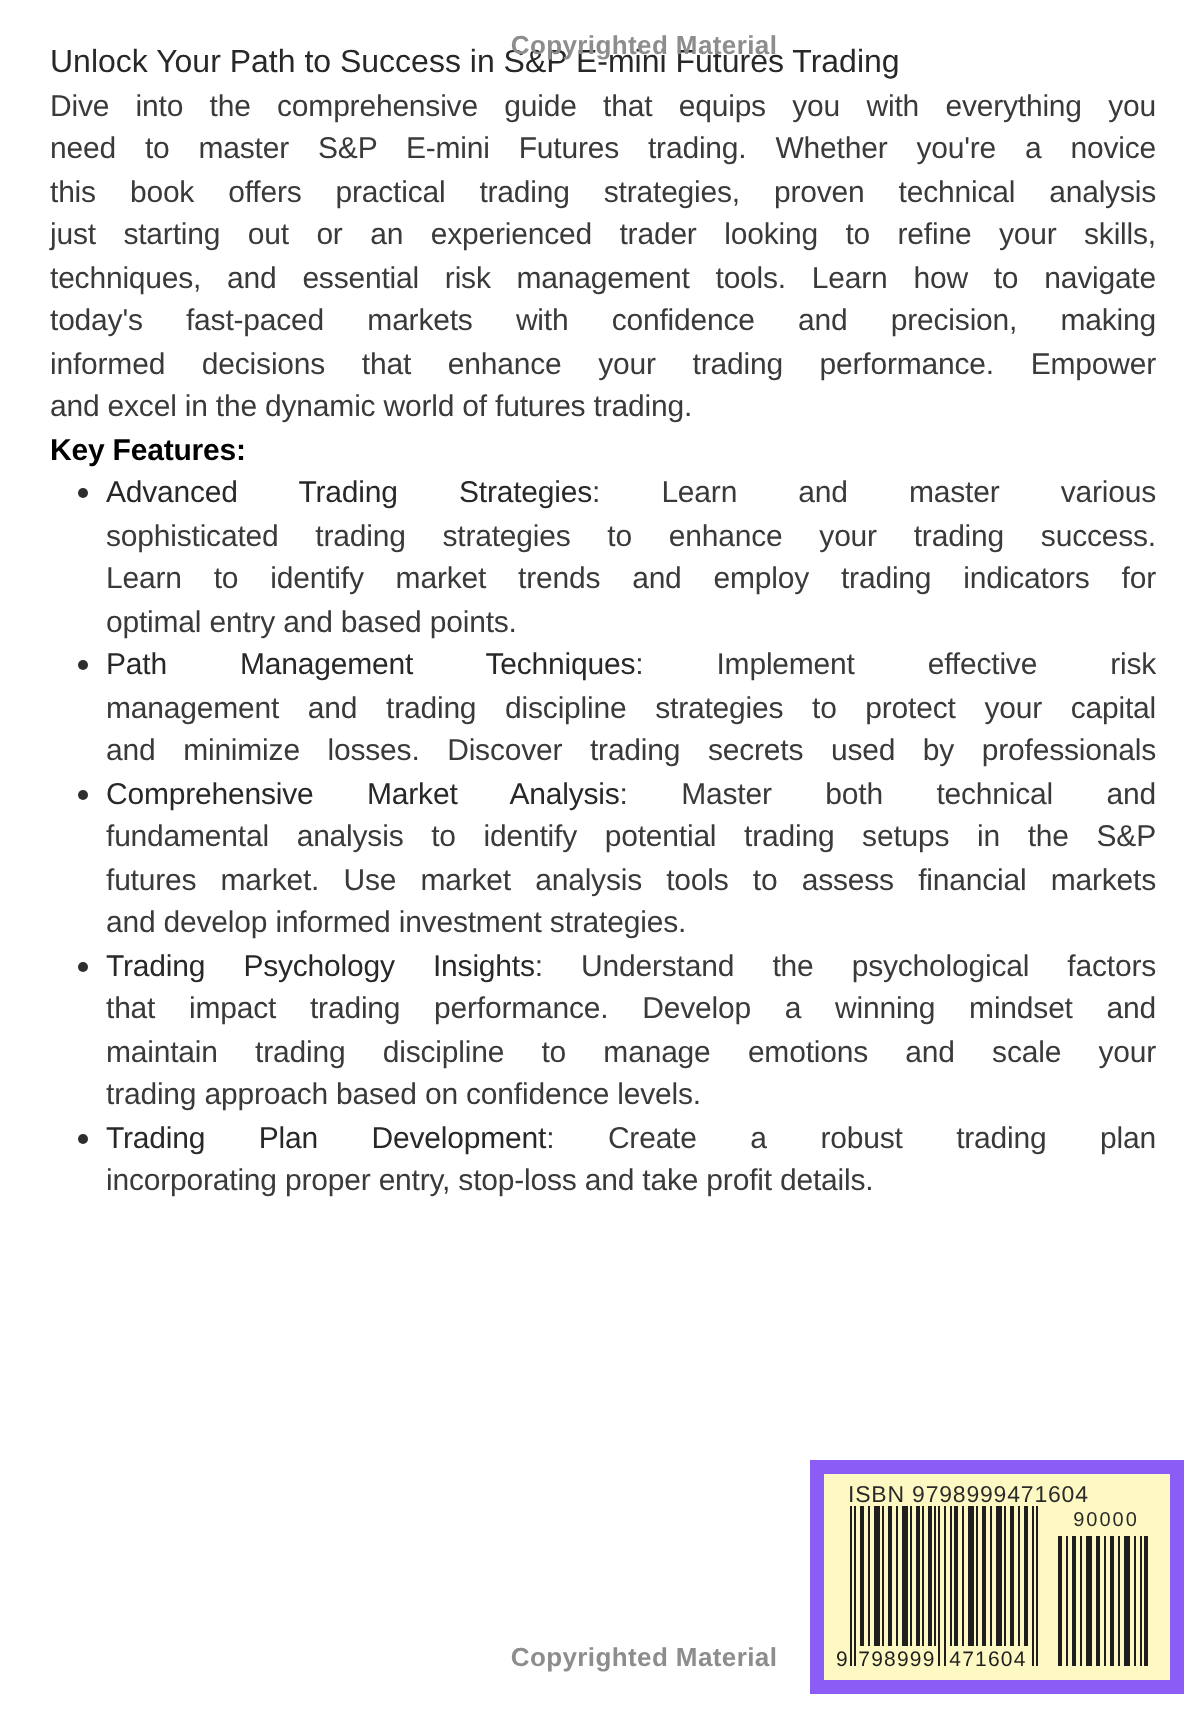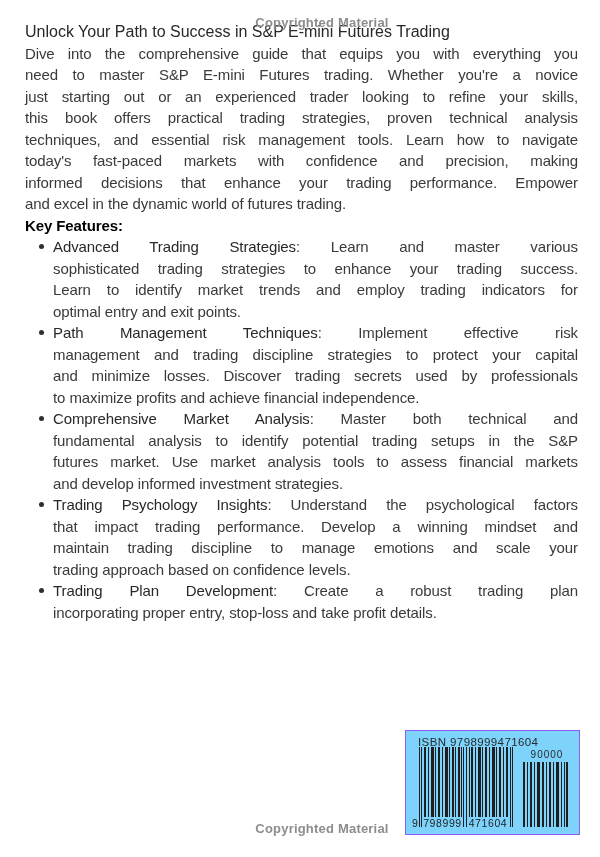--- a/index.html
+++ b/index.html
@@ -28,21 +28,21 @@
   .ln-end{text-align:left;text-align-last:left;}
   .bullet{position:relative;padding-left:28px;}
   .dot{
     position:absolute;left:14px;top:8px;width:5px;height:5px;border-radius:50%;
     background:#2e2e2e;
   }
   .lead{font-weight:normal;color:#282828;}
   
   .barcode-box{
     position:absolute;left:405px;top:730px;width:173px;height:103px;
-    background:#7dd3fc;border:1px solid #8b5cf6;z-index:3;
+    background:#fef9c3;border:7px solid #8b5cf6;z-index:3;
   }
   .isbn-label{
     position:absolute;top:5px;left:12px;font-size:11.5px;color:#2a2a2a;
     letter-spacing:0.4px;white-space:nowrap;
   }
   .main-svg{position:absolute;left:5px;top:16px;overflow:visible;}
   .addon-label{
     position:absolute;left:112px;top:18px;width:58px;text-align:center;
     font-size:10px;color:#2a2a2a;letter-spacing:1px;
   }
@@ -65,43 +65,42 @@
   </svg>
 
   <div class="watermark top">Copyrighted Material</div>
   <div class="watermark bottom">Copyrighted Material</div>
 
   <div class="content">
     <div class="title">Unlock Your Path to Success in S&amp;P E-mini Futures Trading</div>
 
     <div class="ln">Dive into the comprehensive guide that equips you with everything you</div>
     <div class="ln">need to master S&amp;P E-mini Futures trading. Whether you're a novice</div>
+    <div class="ln">this book offers practical trading strategies, proven technical analysis</div>
     <div class="ln">just starting out or an experienced trader looking to refine your skills,</div>
-    <div class="ln">this book offers practical trading strategies, proven technical analysis</div>
     <div class="ln">techniques, and essential risk management tools. Learn how to navigate</div>
     <div class="ln">today's fast-paced markets with confidence and precision, making</div>
     <div class="ln">informed decisions that enhance your trading performance. Empower</div>
     <div class="ln-end">and excel in the dynamic world of futures trading.</div>
 
     <div class="heading">Key Features:</div>
 
     <div class="bullet">
       <span class="dot"></span>
       <div class="ln"><span class="lead">Advanced Trading Strategies</span><span>: Learn and master various</span></div>
       <div class="ln">sophisticated trading strategies to enhance your trading success.</div>
       <div class="ln">Learn to identify market trends and employ trading indicators for</div>
-      <div class="ln-end">optimal entry and exit points.</div>
+      <div class="ln-end">optimal entry and based points.</div>
     </div>
 
     <div class="bullet">
       <span class="dot"></span>
       <div class="ln"><span class="lead">Path Management Techniques</span><span>: Implement effective risk</span></div>
       <div class="ln">management and trading discipline strategies to protect your capital</div>
       <div class="ln">and minimize losses. Discover trading secrets used by professionals</div>
-      <div class="ln-end">to maximize profits and achieve financial independence.</div>
     </div>
 
     <div class="bullet">
       <span class="dot"></span>
       <div class="ln"><span class="lead">Comprehensive Market Analysis</span><span>: Master both technical and</span></div>
       <div class="ln">fundamental analysis to identify potential trading setups in the S&amp;P</div>
       <div class="ln">futures market. Use market analysis tools to assess financial markets</div>
       <div class="ln-end">and develop informed investment strategies.</div>
     </div>
 

